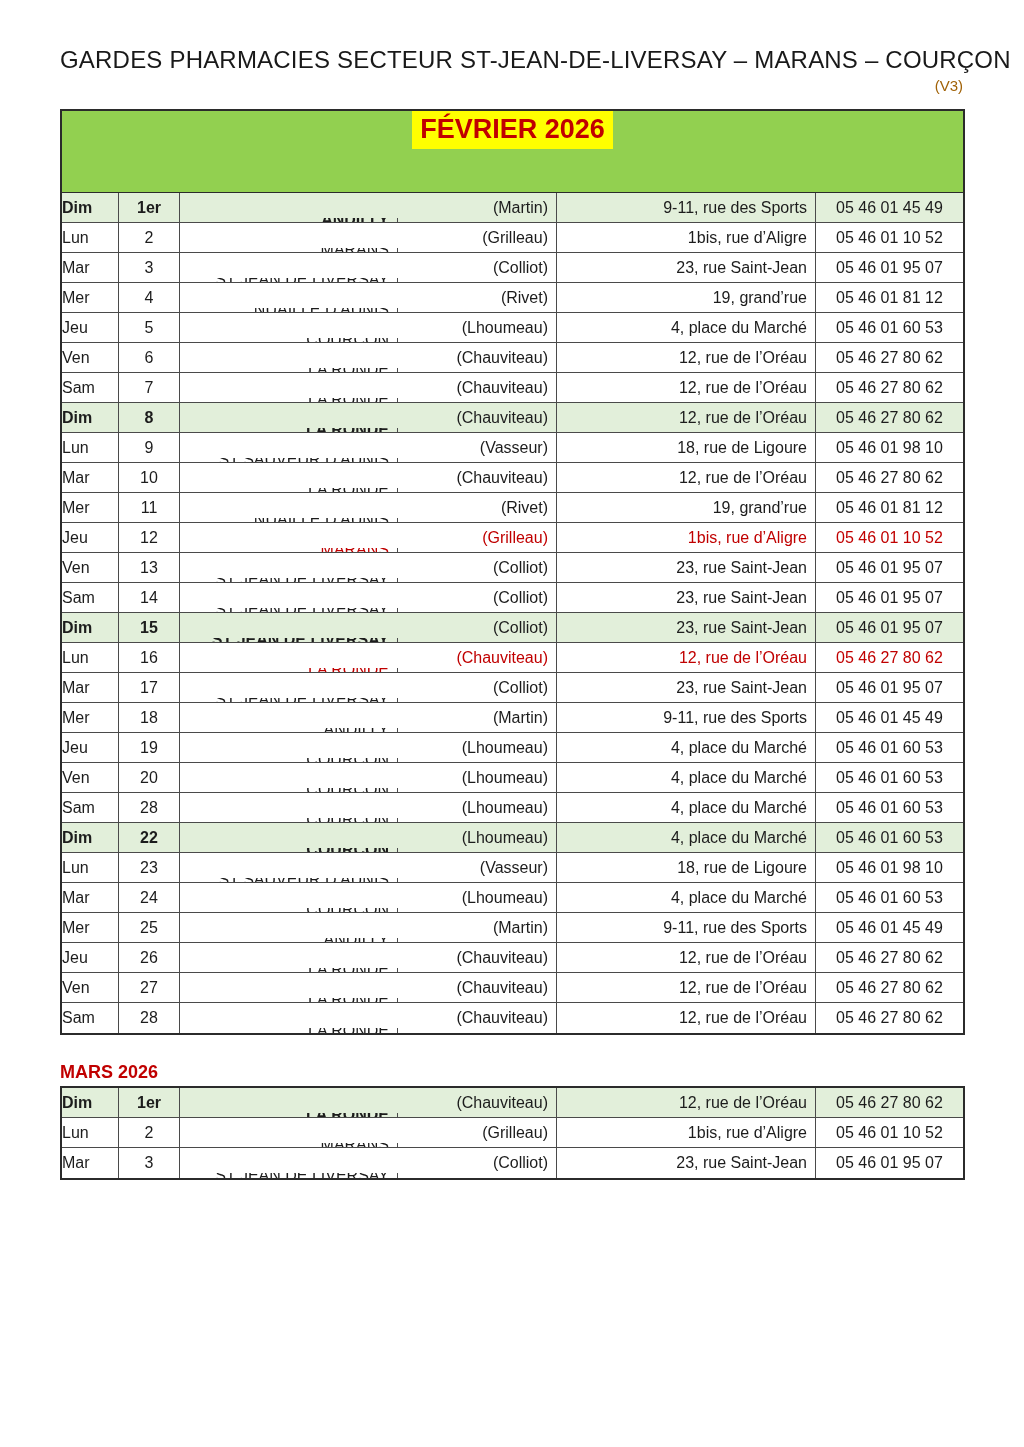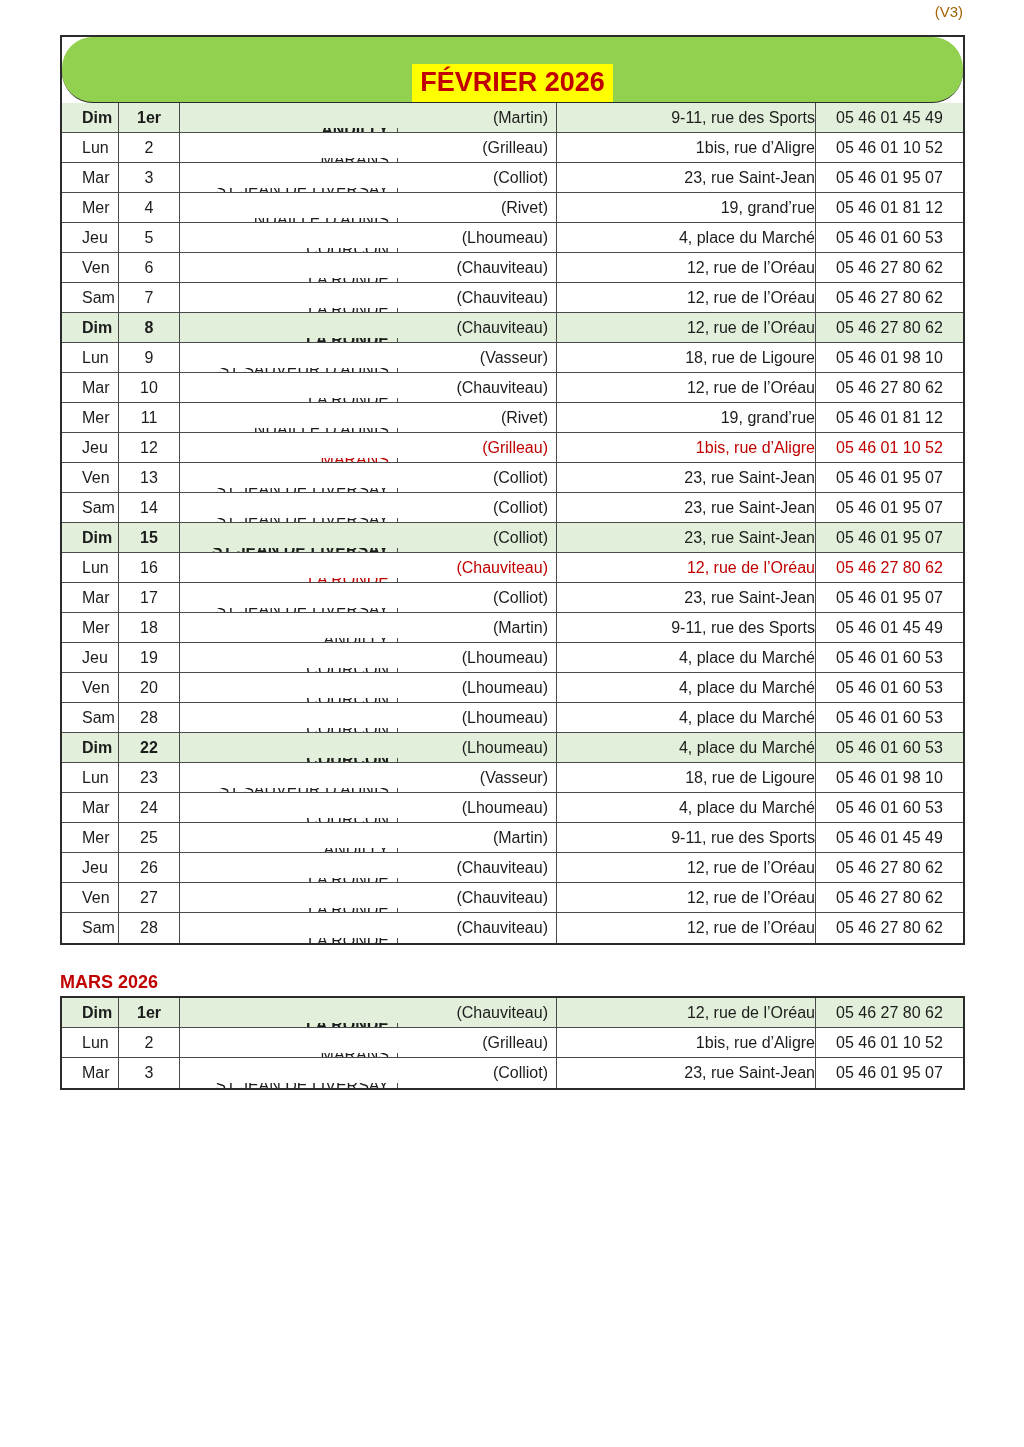--- a/index.html
+++ b/index.html
@@ -30,27 +30,26 @@
     color: #a16207;
   }
 
   .guard-table {
     margin-top: 15px;
     border: 2px solid #2b2b2b;
     width: 905px;
     background: #ffffff;
   }
   .month-band {
-    height: 66px;
+    height: 82px;
     background: #92D050;
     border-bottom: 1px solid #2b2b2b;
     display: flex;
-    align-items: flex-end;
+    align-items: flex-start;
     justify-content: center;
-    border-radius: 31px;
   }
   .month-chip {
     background: #FFFF00;
     color: #C00000;
     font-weight: 700;
     font-size: 27px;
     padding: 2px 8px;
     line-height: 1.25;
   }
 
@@ -65,25 +64,25 @@
   .t-row > div {
     border-right: 1px solid #4a4a4a;
     display: flex;
     align-items: center;
     font-size: 16px;
     overflow: hidden;
     white-space: nowrap;
   }
   .t-row > div:last-child { border-right: none; }
 
-  .c-day   { justify-content: flex-start; padding-left: 20px; }
+  .c-day   { justify-content: flex-start; padding-left: 0; }
   .c-date  { justify-content: center; text-align: right; }
   .c-city  { justify-content: flex-end; padding-right: 8px; margin-top: 25px; }
   .c-name  { justify-content: flex-end; padding-right: 8px; }
-  .c-addr  { justify-content: flex-end; }
+  .c-addr  { justify-content: flex-end; padding-right: 8px; }
   .c-phone { justify-content: center; font-size: 17px; }
 
   .t-row.sunday { background: #E2EFDA; }
   .t-row.sunday .c-day,
   .t-row.sunday .c-date,
   .t-row.sunday .c-city { font-weight: 700; }
 
   .t-row.alert .c-city,
   .t-row.alert .c-name,
   .t-row.alert .c-addr,
@@ -105,20 +104,21 @@
     font-weight: 700;
     background: #E2EFDA;
     padding: 1px 2px;
   }
 </style>
 </head>
 <body>
 
 <div class="content">
 
+  <div class="doc-title">GARDES PHARMACIES SECTEUR ST-JEAN-DE-LIVERSAY – MARANS – COURÇON</div>
   <div class="doc-version">(V3)</div>
 
   <div class="guard-table">
     <div class="month-band">
       <span class="month-chip">FÉVRIER 2026</span>
     </div>
     <div id="feb-rows">
         <div class="t-row sunday">
           <div class="c-day">Dim</div>
           <div class="c-date">1er</div>

